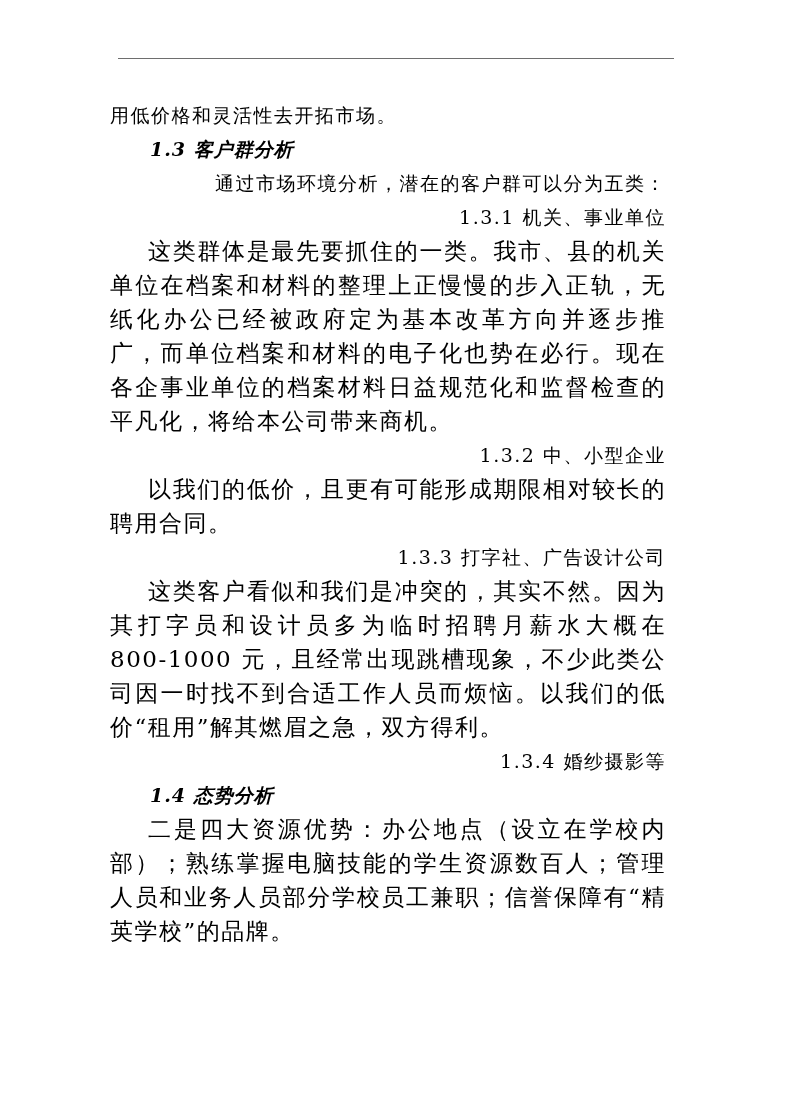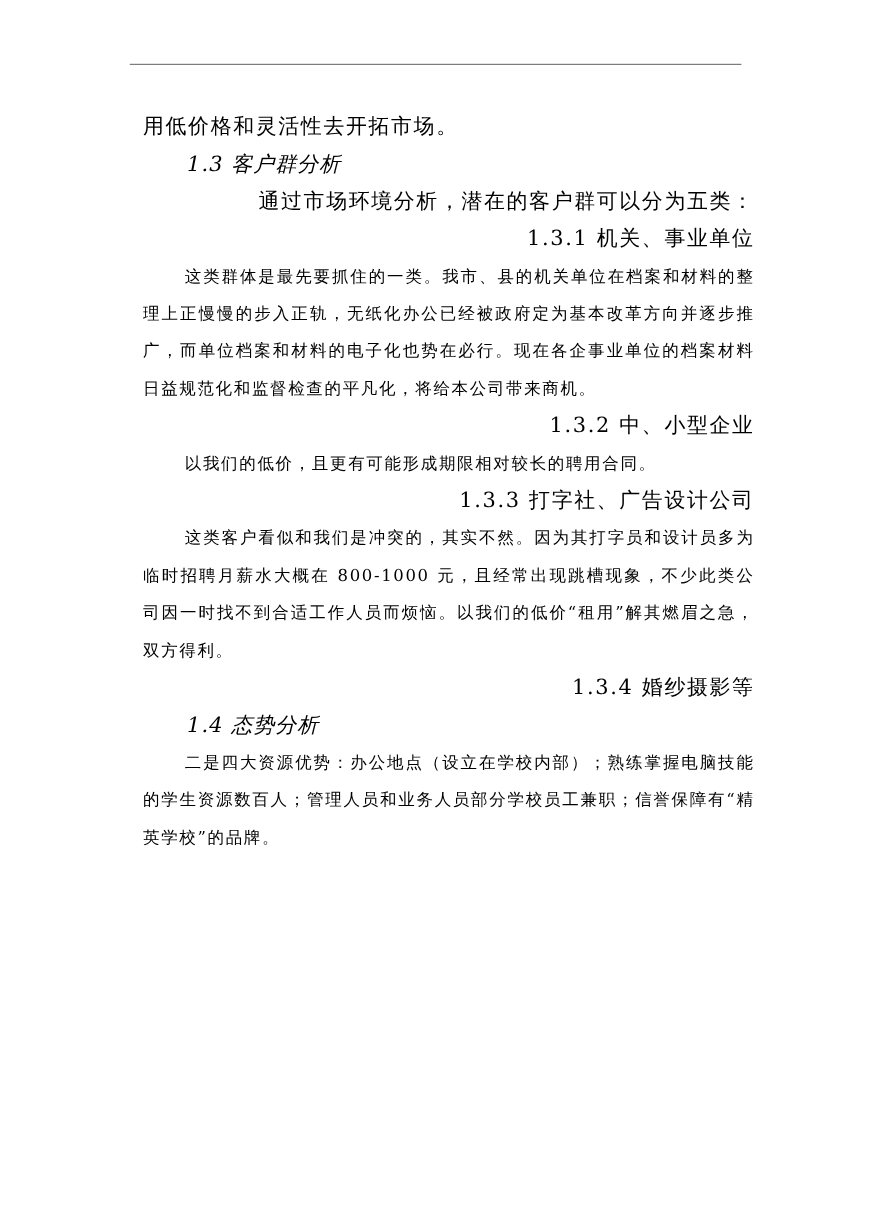--- a/index.html
+++ b/index.html
@@ -18,45 +18,45 @@
     .header-rule {
       position: absolute;
       left: 118px;
       top: 58px;
       width: 556px;
       height: 0;
       border-top: 1.5px solid #6e6e6e;
     }
     .page-body {
       position: absolute;
-      left: 130px;
+      left: 110px;
       top: 98px;
       width: 556px;
     }
     .line {
       font-size: 19px;
       line-height: 34px;
       height: 34px;
       white-space: nowrap;
       letter-spacing: 1.5px;
     }
     .para {
-      font-size: 15px;
+      font-size: 23px;
       line-height: 34px;
       letter-spacing: 1.5px;
       text-indent: 38px;
       text-align: justify;
       margin: 0;
     }
     .indent {
       padding-left: 38px;
       text-align: right;
     }
     .heading {
-      font-weight: normal;
+      font-weight: bold;
       font-style: italic;
       font-size: 19px;
       line-height: 34px;
       height: 34px;
       padding-left: 40px;
       letter-spacing: 1px;
     }
   </style>
 </head>
 <body>

